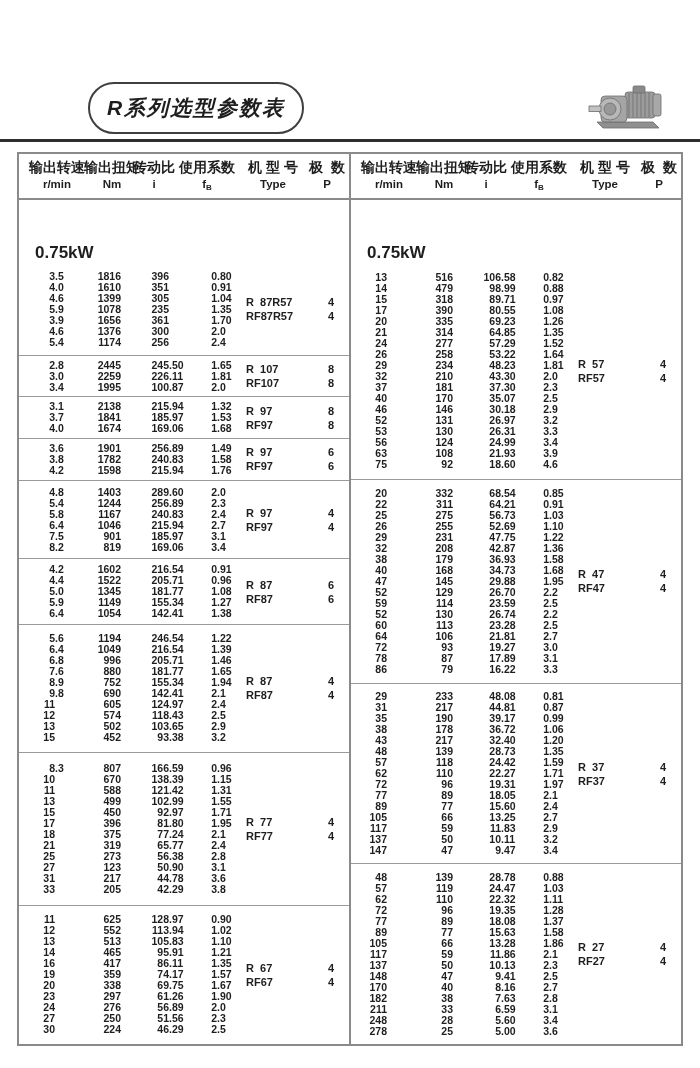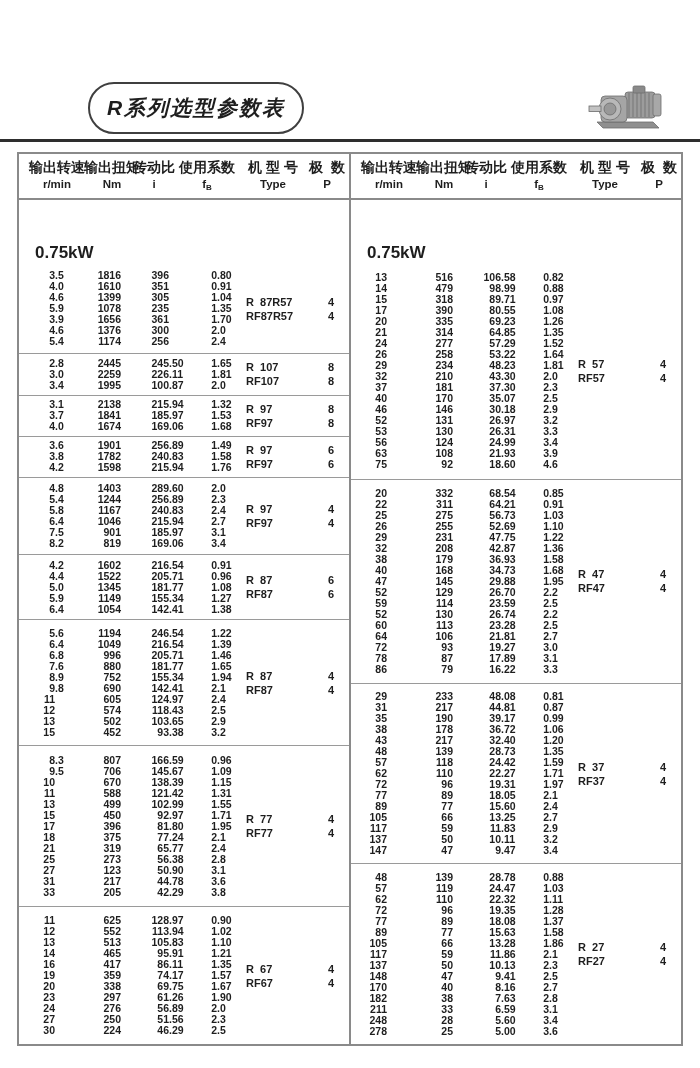--- a/index.html
+++ b/index.html
@@ -361,26 +361,20 @@
 4</div>
         </div>
         <div class="group" style="flex-grow: 13;">
           <div class="row">
             <span class="cell"><span class="ip c1i">8</span><span class="fp c1f">.3</span></span>
             <span class="c2">807</span>
             <span class="cell"><span class="ip c3i">166</span><span class="fp c3f">.59</span></span>
             <span class="cell"><span class="ip c4i">0</span><span class="fp c4f">.96</span></span>
           </div>
           <div class="row">
-            <span class="cell"><span class="ip c1i">9</span><span class="fp c1f">.5</span></span>
-            <span class="c2">706</span>
-            <span class="cell"><span class="ip c3i">145</span><span class="fp c3f">.67</span></span>
-            <span class="cell"><span class="ip c4i">1</span><span class="fp c4f">.09</span></span>
-          </div>
-          <div class="row">
             <span class="cell"><span class="ip c1i">10</span><span class="fp c1f"></span></span>
             <span class="c2">670</span>
             <span class="cell"><span class="ip c3i">138</span><span class="fp c3f">.39</span></span>
             <span class="cell"><span class="ip c4i">1</span><span class="fp c4f">.15</span></span>
           </div>
           <div class="row">
             <span class="cell"><span class="ip c1i">11</span><span class="fp c1f"></span></span>
             <span class="c2">588</span>
             <span class="cell"><span class="ip c3i">121</span><span class="fp c3f">.42</span></span>
             <span class="cell"><span class="ip c4i">1</span><span class="fp c4f">.31</span></span>

